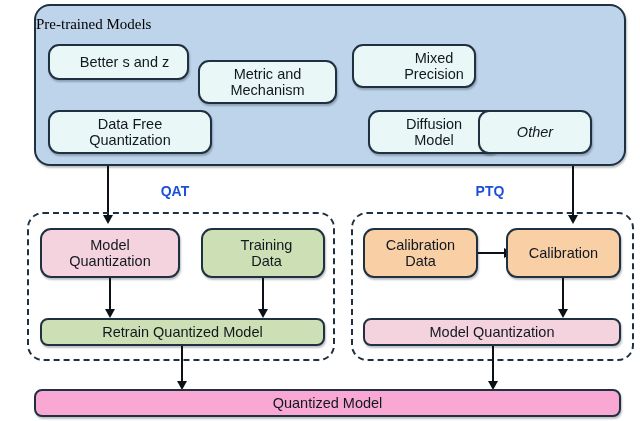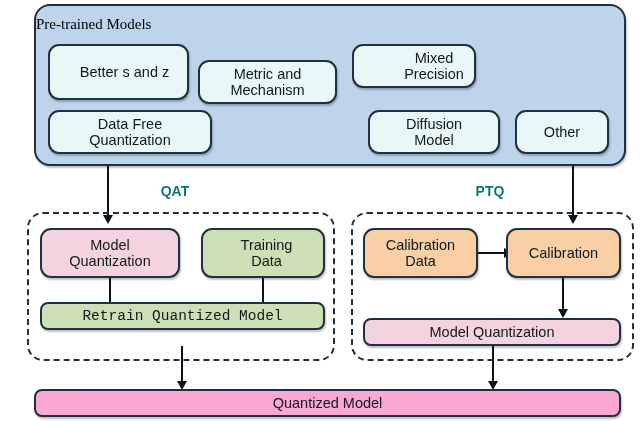--- a/index.html
+++ b/index.html
@@ -58,21 +58,21 @@
     position: absolute;
     box-sizing: border-box;
     border: 2.5px dashed #1f3140;
     border-radius: 16px;
     background: transparent;
   }
   .group-label {
     position: absolute;
     font-size: 14px;
     font-weight: bold;
-    color: #0f766e;
+    color: #1d4ed8;
     text-align: center;
   }
   .pink   { background: #f5d3de; }
   .green  { background: #cde0b5; }
   .orange { background: #f9cfa6; }
   .blue   { background: #f9a8d4; }
   .rounded-sm { border-radius: 11px; }
   .rounded-xs { border-radius: 8px; }
   .arrow-line {
     position: absolute;
@@ -98,41 +98,41 @@
 </style>
 </head>
 <body>
 
 <div id="canvas">
 
   <div class="box pretrained-container">
     <div class="pretrained-title">Pre-trained Models</div>
   </div>
 
-  <div class="box chip" style="left:48px;  top:44px; width:141px; height:56px;padding-left:16px;">
+  <div class="box chip" style="left:48px;  top:44px; width:141px; height:36px;padding-left:16px;">
     <span class="two-line">Better s and z</span>
   </div>
   <div class="box chip" style="left:198px; top:60px; width:139px; height:44px;">
     <span class="two-line">Metric and
 Mechanism</span>
   </div>
   <div class="box chip" style="left:352px; top:44px; width:124px; height:44px;padding-left:44px;">
     <span class="two-line">Mixed
 Precision</span>
   </div>
 
   <div class="box chip" style="left:48px;  top:110px; width:164px; height:44px;">
     <span class="two-line">Data Free
 Quantization</span>
   </div>
   <div class="box chip" style="left:368px; top:110px; width:132px; height:44px;align-items:center;">
     <span class="two-line">Diffusion
 Model</span>
   </div>
-  <div class="box chip" style="left:515px; top:110px; width:94px; height:44px;">
+  <div class="box chip" style="left:478px; top:110px; width:114px; height:44px;font-style:italic;">
     <span class="two-line">Other</span>
   </div>
 
   <div class="arrow-line" style="left:107px; top:166px; width:2px; height:50px;"></div>
   <div class="arrow-head-down" style="left:103px; top:215px;"></div>
 
   <div class="arrow-line" style="left:572px; top:166px; width:2px; height:50px;"></div>
   <div class="arrow-head-down" style="left:568px; top:215px;"></div>
 
   <div class="group-label" style="left:140px; top:183px; width:70px;">QAT</div>
@@ -146,21 +146,21 @@
     <span class="two-line" style="font-size:14.5px;margin-left:7px;">Training
 Data</span>
   </div>
 
   <div class="arrow-line" style="left:109px; top:278px; width:2px; height:32px;"></div>
   <div class="arrow-head-down" style="left:105px; top:309px;"></div>
 
   <div class="arrow-line" style="left:262px; top:278px; width:2px; height:32px;"></div>
   <div class="arrow-head-down" style="left:258px; top:309px;"></div>
 
-  <div class="box green rounded-xs" style="left:40px; top:302px; width:285px; height:28px;font-family:Liberation Mono, monospace;">
+  <div class="box green rounded-xs" style="left:40px; top:318px; width:285px; height:28px;">
     <span style="font-size:14.5px;">Retrain Quantized Model</span>
   </div>
 
   <div class="group-label" style="left:455px; top:183px; width:70px;">PTQ</div>
   <div class="dashed-group" style="left:351px; top:212px; width:283px; height:149px;"></div>
 
   <div class="box orange rounded-sm" style="left:363px; top:228px; width:115px; height:50px;">
     <span class="two-line" style="font-size:14.5px;">Calibration
 Data</span>
   </div>

